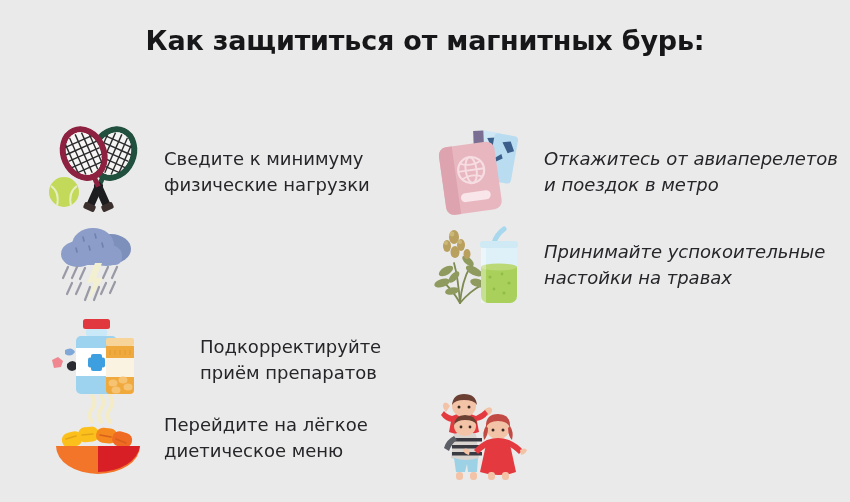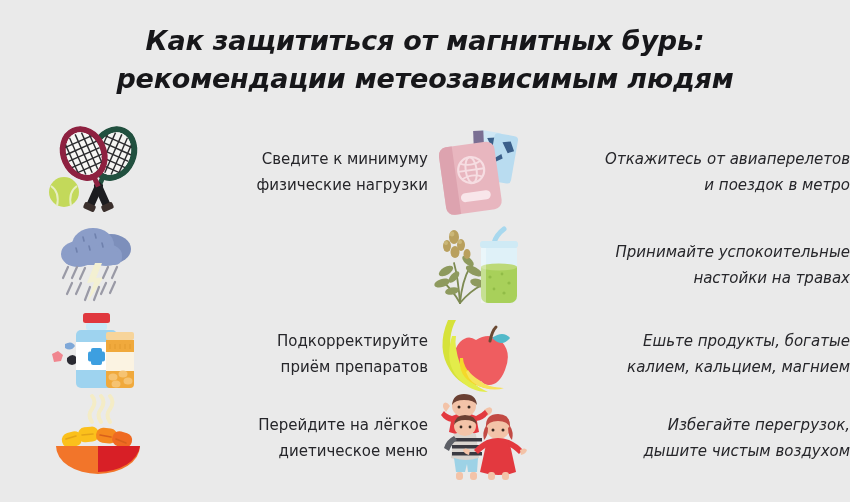--- a/index.html
+++ b/index.html
@@ -21,21 +21,20 @@
     background: #eaeaea;
   }
 
   
   .title-block {
     position: absolute;
     left: 0;
     top: 22px;
     width: 850px;
     text-align: center;
-    font-style: italic;
   }
   .title-line {
     display: block;
     font-family: "DejaVu Sans", "Liberation Sans", sans-serif;
     font-weight: 700;
     font-size: 27px;
     line-height: 38px;
     color: #17171a;
     letter-spacing: -0.2px;
     white-space: nowrap;
@@ -57,48 +56,46 @@
   }
   .tip .icon {
     position: relative;
     flex: 0 0 auto;
     width: 100px;
     height: 88px;
   }
   .tip .tip-text {
     flex: 1 1 auto;
     font-family: "DejaVu Sans", "Liberation Sans", sans-serif;
-    font-size: 15px;
+    font-size: 18px;
     line-height: 26px;
     color: #26262a;
     white-space: pre-line;
-    text-align: right;
   }
 
   
   .col-left  { left: 48px;  width: 380px; }
   .col-right { left: 430px; width: 420px; }
   .row-1 { top: 8px; }
   .row-2 { top: 101px; }
-  .row-3 { top: 190px; }
+  .row-3 { top: 196px; gap: 36px; }
   .row-4 { top: 274px; }
 
   .col-left .tip-text  { padding-left: 16px; }
   .col-right .tip-text { padding-left: 14px; font-style: italic; }
 
   .icon svg { display: block; width: 100%; height: 100%; overflow: visible; }
 </style>
 </head>
 <body>
 
 <div id="infographic">
 
   <div class="title-block">
     <span class="title-line">Как защититься от магнитных бурь:</span>
-    <span class="title-line">рекомендации метеозависимым людям</span>
   </div>
 
   <div class="tips">
 
     <div class="tip col-left row-1">
       <div class="icon">
         <svg viewBox="0 0 100 88" xmlns="http://www.w3.org/2000/svg">
 
           <circle cx="16" cy="64" r="15" fill="#c3d95a"></circle>
           <path d="M3 58 q9 6 6 20" fill="none" stroke="#e7eec4" stroke-width="2"></path>
@@ -341,37 +338,20 @@
             <circle cx="64" cy="68" r="1.4"></circle>
             <circle cx="74" cy="72" r="1.6"></circle>
           </g>
           <rect x="51" y="27" width="5" height="55" fill="#ffffff" opacity="0.35"></rect>
         </svg>
       </div>
       <div class="tip-text">Принимайте успокоительные
 настойки на травах</div>
     </div>
 
-    <div class="tip col-right row-3">
-      <div class="icon">
-        <svg viewBox="0 0 100 88" xmlns="http://www.w3.org/2000/svg">
-
-          <path d="M46 30 q14 -9 26 2 q10 11 3 28 q-6 15 -16 15 q-5 0 -8 -4 q-3 4 -8 4 q-10 0 -16 -15 q-7 -17 3 -28 q8 -8 16 -2 Z" fill="#ef5d60"></path>
-          <path d="M62 28 q11 -8 18 0 q-8 10 -18 0 Z" fill="#52b9c9"></path>
-          <path d="M60 31 q2 -10 6 -14" fill="none" stroke="#6b4a33" stroke-width="3" stroke-linecap="round"></path>
-
-          <path d="M18 10 q-12 28 2 50 q10 16 28 18 q-22 -10 -26 -30 q-5 -22 4 -38 Z" fill="#d6e23a"></path>
-          <path d="M22 26 q-8 26 6 42 q12 14 30 14 q-22 -10 -28 -28 q-6 -18 -4 -28 Z" fill="#e3ec4a"></path>
-          <path d="M30 48 q-2 18 14 26 q14 7 28 4 q-20 0 -30 -12 q-9 -10 -9 -18 Z" fill="#f4d92a"></path>
-          <path d="M36 62 q4 12 18 16 q12 3 20 0 q-16 0 -25 -8 q-8 -5 -11 -10 Z" fill="#f7e25c"></path>
-        </svg>
-      </div>
-      <div class="tip-text">Ешьте продукты, богатые
-калием, кальцием, магнием</div>
-    </div>
 
     <div class="tip col-right row-4">
       <div class="icon">
         <svg viewBox="0 0 100 88" xmlns="http://www.w3.org/2000/svg">
 
           <g>
             <path d="M16 18 q-5 -6 -2 -9 q3 -2 6 3" fill="#f3c3a8"></path>
             <path d="M54 16 q6 -5 8 -1 q1 4 -5 7" fill="#f3c3a8"></path>
             <path d="M22 22 q12 -6 24 0 l3 16 q-15 6 -30 0 Z" fill="#e3393f"></path>
             <path d="M22 22 q-6 -2 -8 -5 l-3 4 q4 6 11 7 Z" fill="#e3393f"></path>
@@ -409,18 +389,16 @@
             <path d="M57 46 q11 -4 22 0 l7 32 q-18 6 -36 0 Z" fill="#e3393f"></path>
             <path d="M57 46 q-8 4 -13 10 l4 4 q6 -6 11 -8 Z" fill="#e3393f"></path>
             <path d="M79 46 q9 4 14 10 l-4 4 q-6 -6 -11 -8 Z" fill="#e3393f"></path>
             <path d="M40 56 q-5 -3 -7 0 q1 4 6 5" fill="#f3c3a8"></path>
             <path d="M90 56 q5 -3 7 0 q-1 4 -6 5" fill="#f3c3a8"></path>
             <rect x="58" y="78" width="7" height="8" rx="3" fill="#f3c3a8"></rect>
             <rect x="72" y="78" width="7" height="8" rx="3" fill="#f3c3a8"></rect>
           </g>
         </svg>
       </div>
-      <div class="tip-text">Избегайте перегрузок,
-дышите чистым воздухом</div>
     </div>
 
   </div>
 </div>
 
 </body></html>

